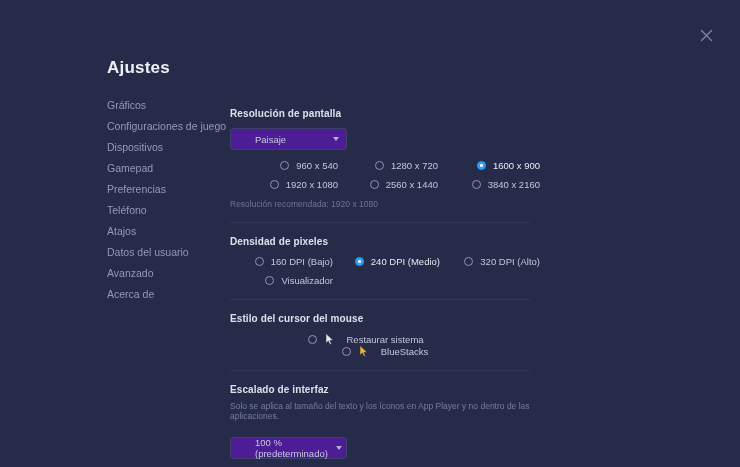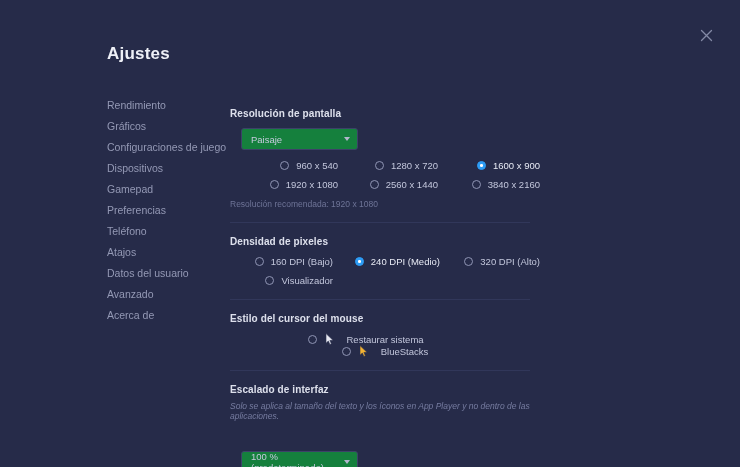--- a/index.html
+++ b/index.html
@@ -29,21 +29,21 @@
     justify-content: center;
     cursor: pointer;
     opacity: 0.72;
   }
   #close-button svg { display:block; }
 
   
   #page-title {
     position: absolute;
     left: 107px;
-    top: 44px;
+    top: 58px;
     font-size: 17px;
     font-weight: bold;
     color: #eef0f7;
     letter-spacing: 0.2px;
   }
 
   
   #settings-sidebar {
     position: absolute;
     left: 107px;
@@ -89,27 +89,26 @@
   }
 
   
   .dropdown {
     display: inline-flex;
     align-items: center;
     justify-content: space-between;
     height: 22px;
     border: 1px solid #3c4268;
     border-radius: 3px;
-    background: #15803d;
-    padding: 0 7px 0 9px;
+    background: #4c1d95;
+    padding: 0 7px 0 24px;
     font-size: 9.5px;
     color: #c6cade;
     cursor: pointer;
     box-sizing: border-box;
-    margin-left: 11px;
   }
   #orientation-dropdown { width: 117px; margin-bottom: 10px; }
   #ui-scale-dropdown   { width: 117px; margin-top: 2px; }
   .caret {
     width: 0; height: 0;
     border-left: 3.5px solid transparent;
     border-right: 3.5px solid transparent;
     border-top: 4px solid #b2b7cd;
     margin-left: 8px;
   }
@@ -184,38 +183,36 @@
     align-items: center;
     justify-content: center;
     margin-right: 11px;
   }
   .cursor-glyph svg { display: block; }
 
   
   .sub-desc {
     font-size: 8.5px;
     color: #767ca0;
-    margin: -3px 0 25px 0;
+    margin: -3px 0 11px 0;
     width: 300px;
-    font-style: italic;
   }
 </style>
 </head>
 <body>
 
 <div id="close-button">
   <svg width="13" height="13" viewBox="0 0 13 13">
     <path d="M1.5 1.5 L11.5 11.5 M11.5 1.5 L1.5 11.5" stroke="#a8aec9" stroke-width="1.3" stroke-linecap="round"></path>
   </svg>
 </div>
 
 <div id="page-title">Ajustes</div>
 
 <nav id="settings-sidebar">
-  <div class="sidebar-row"><span class="sidebar-item">Rendimiento</span></div>
   <div class="sidebar-row"><span class="sidebar-item">Gráficos</span></div>
   <div class="sidebar-row"><span class="sidebar-item">Configuraciones de juego</span></div>
   <div class="sidebar-row"><span class="sidebar-item">Dispositivos</span></div>
   <div class="sidebar-row"><span class="sidebar-item">Gamepad</span></div>
   <div class="sidebar-row"><span class="sidebar-item">Preferencias</span></div>
   <div class="sidebar-row"><span class="sidebar-item">Teléfono</span></div>
   <div class="sidebar-row"><span class="sidebar-item">Atajos</span></div>
   <div class="sidebar-row"><span class="sidebar-item">Datos del usuario</span></div>
   <div class="sidebar-row"><span class="sidebar-item">Avanzado</span></div>
   <div class="sidebar-row"><span class="sidebar-item">Acerca de</span></div>

